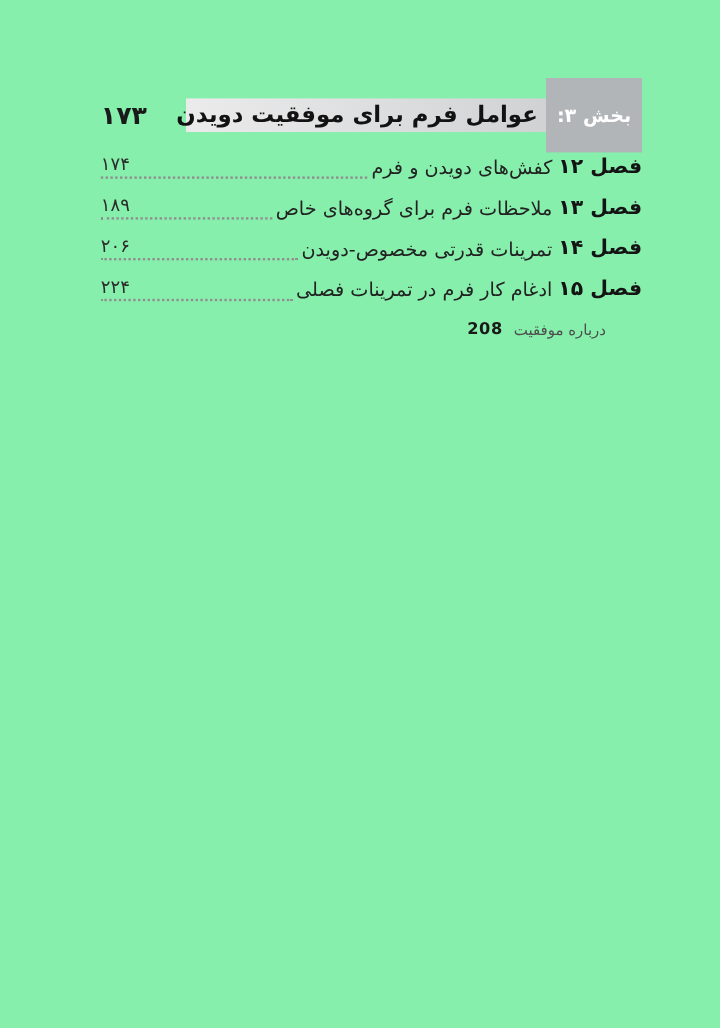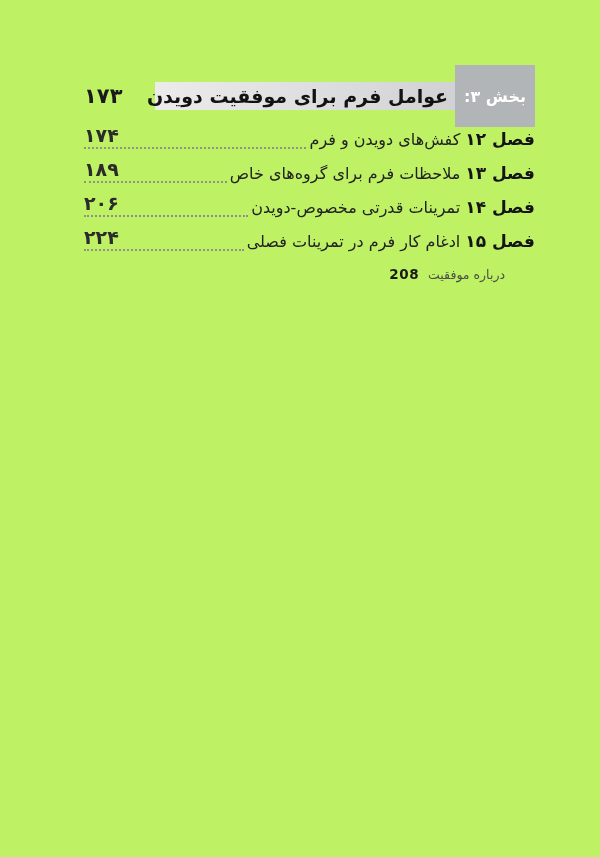--- a/index.html
+++ b/index.html
@@ -6,21 +6,21 @@
     margin: 0;
     padding: 0;
     background: #ffffff;
     font-family: "DejaVu Sans", sans-serif;
   }
   .page {
     position: relative;
     width: 600px;
     height: 857px;
     margin: 0 auto;
-    background: #bef264;
+    background: #86efac;
     overflow: hidden;
   }
 
   
   .header-row {
     position: absolute;
     top: 82px;
     left: 84px;
     right: 65px;
     height: 28px;
@@ -92,22 +92,22 @@
     flex: 1;
     position: relative;
     height: 4px;
     margin-inline-start: 3px;
     border-bottom: 2px dotted #909090;
   }
   .row-page-num {
     position: absolute;
     left: 0;
     bottom: 2px;
-    font-size: 19px;
-    font-weight: 700;
+    font-size: 15px;
+    font-weight: 400;
     color: #2b2b2b;
     letter-spacing: 0.5px;
     line-height: 1;
     text-align: center;
   }
 
   
   .about-row {
     position: absolute;
     top: 264px;

